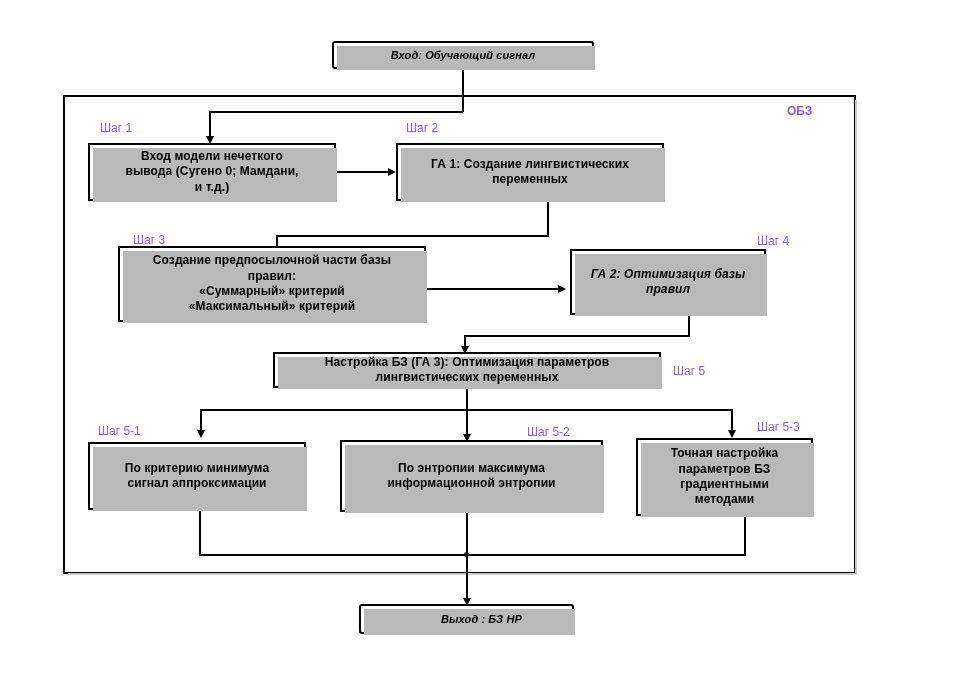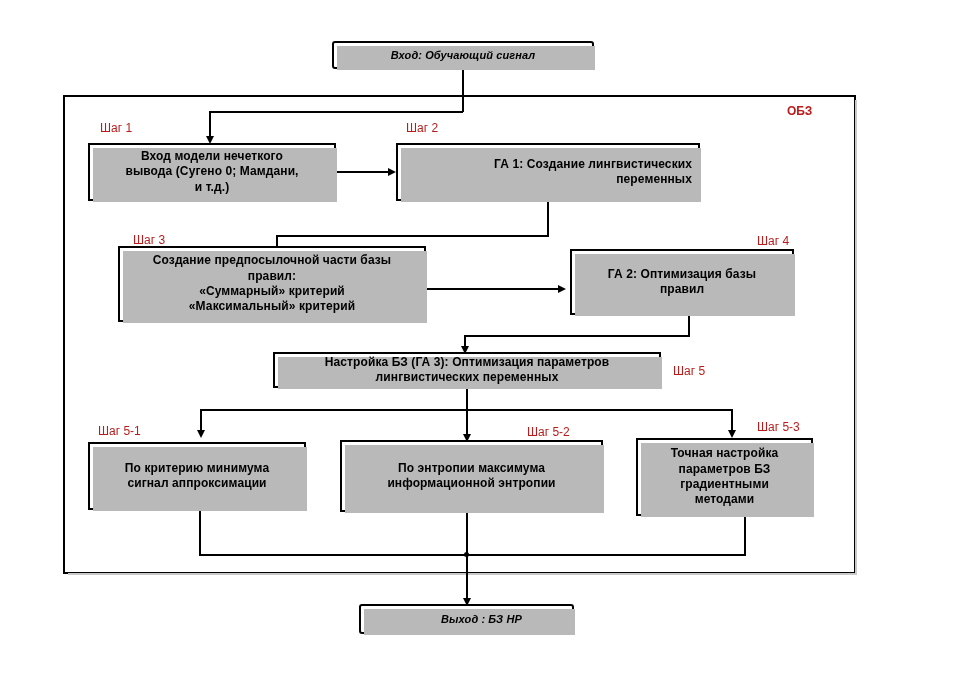--- a/index.html
+++ b/index.html
@@ -71,21 +71,21 @@
     bottom: -3px;
     background: transparent;
     border-right: 2px solid #c9c9c9;
     border-bottom: 2px solid #c9c9c9;
     z-index: -1;
   }
   
   .label {
     position: absolute;
     font-size: 12px;
-    color: #b91c1c;
+    color: #8b5cf6;
     white-space: nowrap;
     z-index: 5;
     font-weight: normal;
   }
   .label.bold { font-weight: bold; font-size: 12px; }
 
   
   .ln {
     position: absolute;
     background: #000000;
@@ -145,21 +145,21 @@
       <span>Вход модели нечеткого</span><br>
       <span>вывода (Сугено 0; Мамдани,</span><br>
       <span>и т.д.)</span>
     </span>
   </div>
 
   <div class="ln h" style="left:336px; top:171px; width:57px;"></div>
   <div class="arrow right" style="left:388px; top:167.5px;"></div>
 
   <div class="label" style="left:406px; top:121px;">Шаг  2</div>
-  <div class="box proc-box" style="left:396px; top:143px; width:304px; height:58px;text-align:right;">
+  <div class="box proc-box" style="left:396px; top:143px; width:268px; height:58px;">
     <span class="txt">
       <span>ГА 1: Создание лингвистических</span><br>
       <span>переменных</span>
     </span>
   </div>
 
   <div class="ln v" style="left:547px; top:201px; height:36px;"></div>
   <div class="ln h" style="left:276px; top:235px; width:273px;"></div>
   <div class="ln v" style="left:276px; top:235px; height:28px;"></div>
   <div class="arrow down" style="left:272.5px; top:259px;"></div>
@@ -171,21 +171,21 @@
       <span>правил:</span><br>
       <span>«Суммарный» критерий</span><br>
       <span>«Максимальный» критерий</span>
     </span>
   </div>
 
   <div class="ln h" style="left:426px; top:288px; width:137px;"></div>
   <div class="arrow right" style="left:558px; top:284.5px;"></div>
 
   <div class="label" style="left:757px; top:234px;">Шаг  4</div>
-  <div class="box proc-box" style="left:570px; top:249px; width:224px; height:66px;">
+  <div class="box proc-box" style="left:570px; top:249px; width:196px; height:66px;font-style:italic;">
     <span class="txt">
       <span>ГА 2: Оптимизация базы</span><br>
       <span>правил</span>
     </span>
   </div>
 
   <div class="ln v" style="left:688px; top:315px; height:22px;"></div>
   <div class="ln h" style="left:464px; top:335px; width:226px;"></div>
   <div class="ln v" style="left:464px; top:335px; height:15px;"></div>
   <div class="arrow down" style="left:460.5px; top:346px;"></div>

